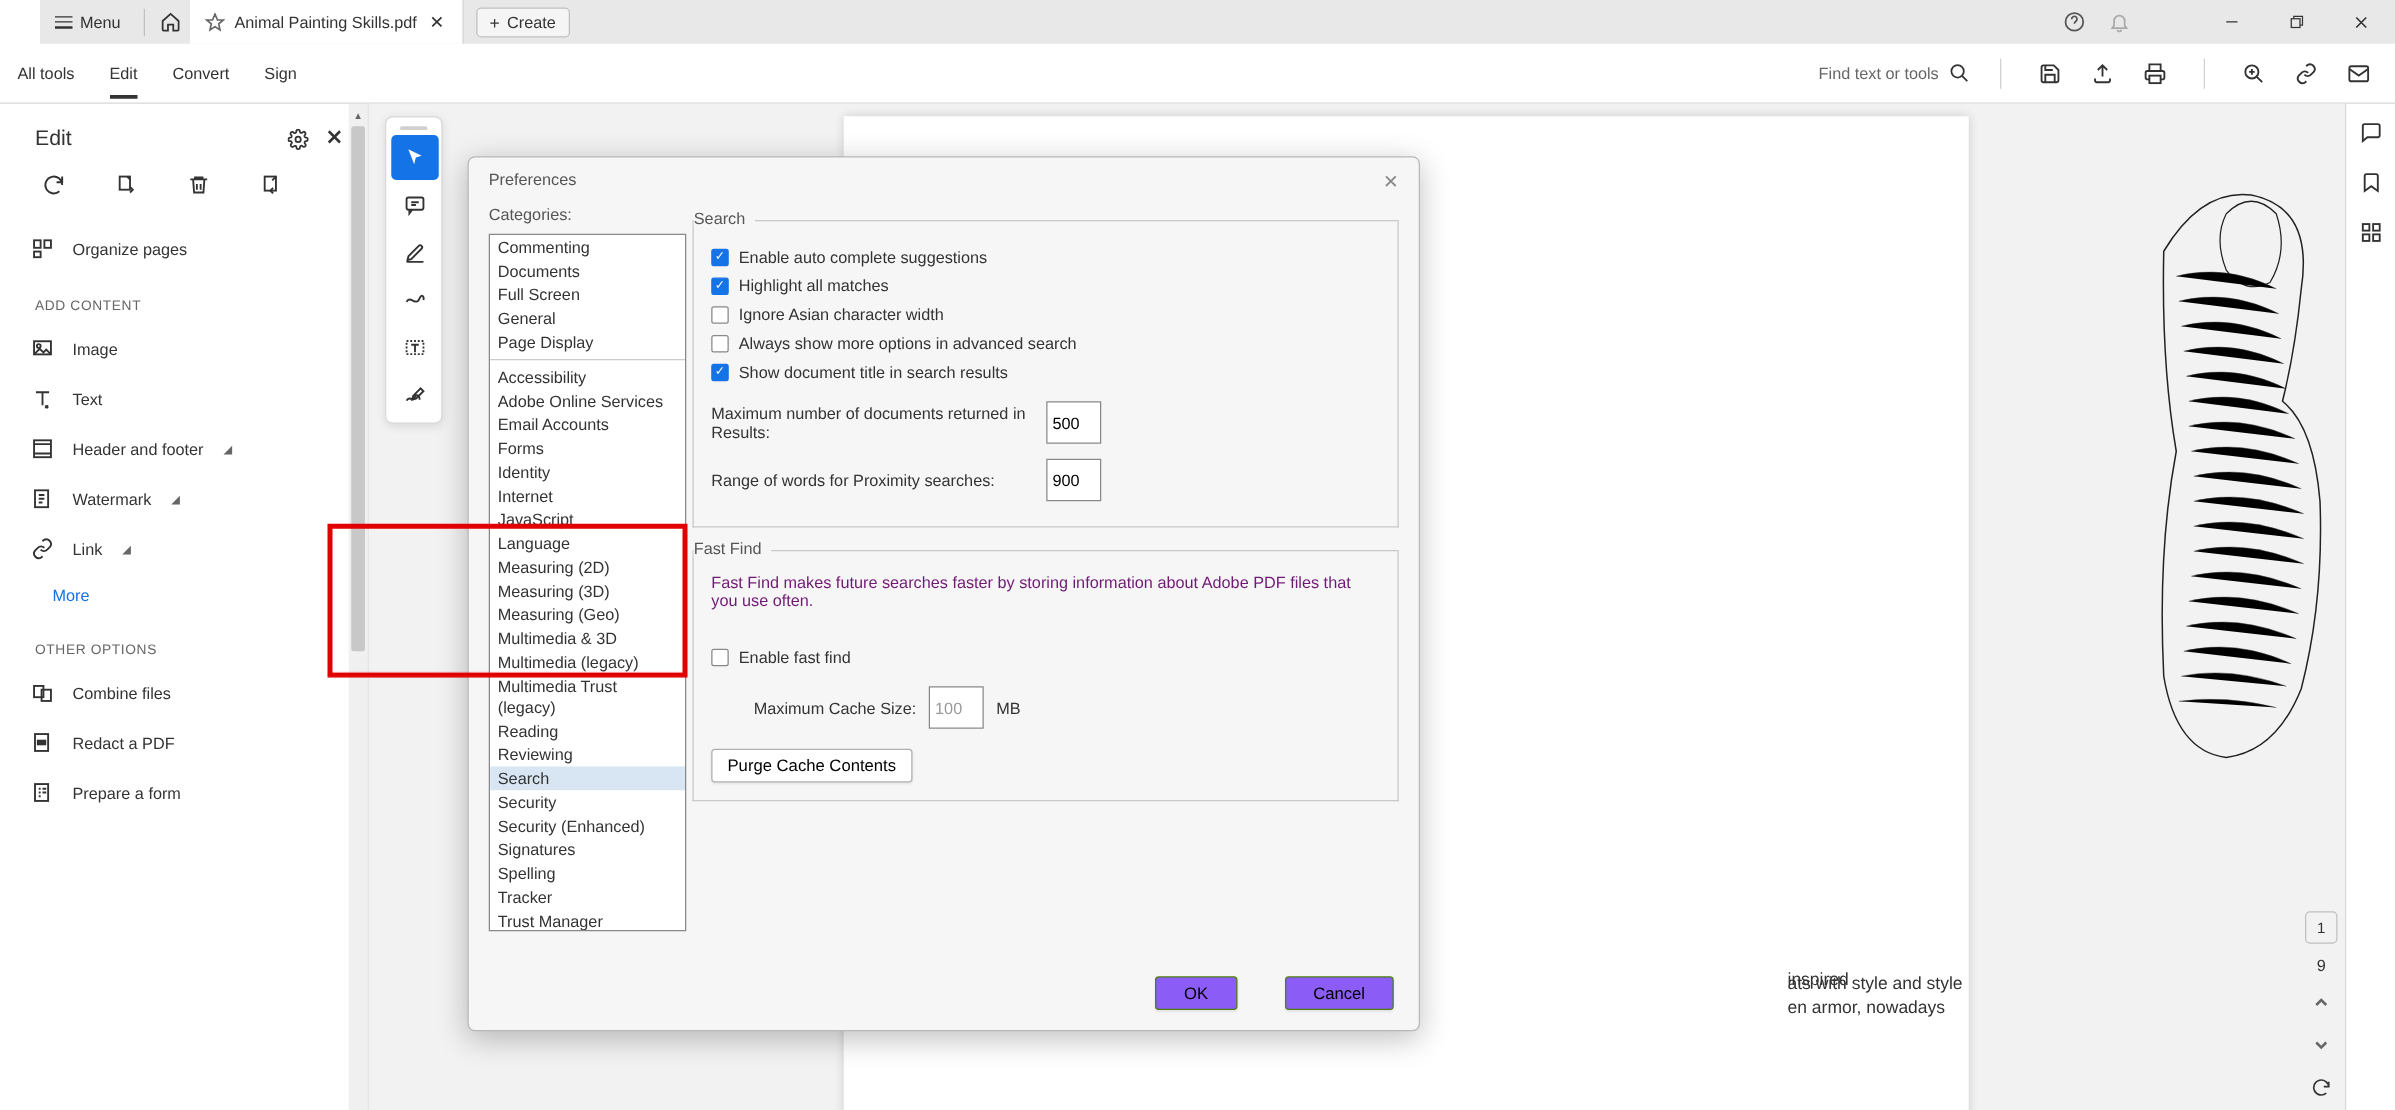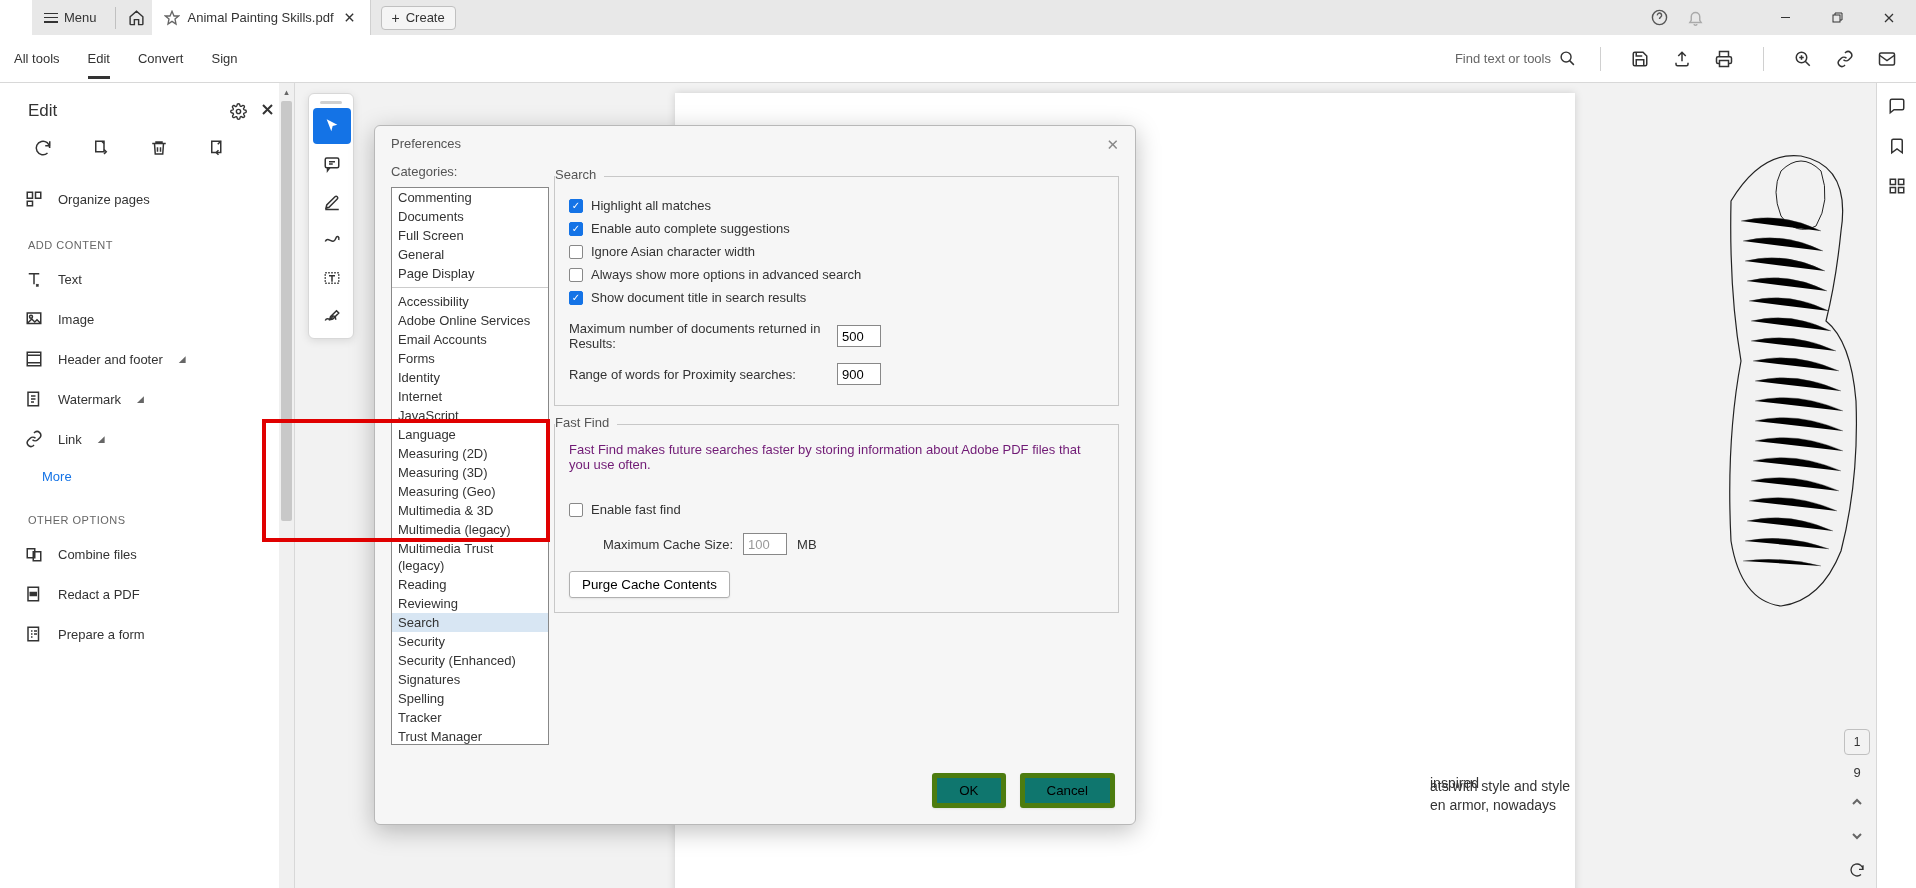--- a/index.html
+++ b/index.html
@@ -85,26 +85,26 @@
 .settings-col { flex: 1; }
 .fieldset { border: 1px solid #c8c8c8; border-top: none; position: relative; margin-top: 12px; padding: 18px 14px 14px; margin-bottom: 18px; }
 .fieldset::before { content: ""; position: absolute; top: 0; left: 0; right: 0; border-top: 1px solid #c8c8c8; }
 .fieldset-legend { position: absolute; top: -9px; left: 0; background: #f6f6f6; padding: 0 8px 0 0; color: #555; }
 .checkrow { display: flex; align-items: center; gap: 8px; padding: 4px 0; }
 .checkbox { width: 14px; height: 14px; border: 1px solid #888; border-radius: 2px; display: flex; align-items: center; justify-content: center; background: #fff; cursor: pointer; flex-shrink: 0; }
 .checkbox.checked { background: #1473e6; border-color: #1473e6; }
 .checkbox.checked::after { content: "✓"; color: #fff; font-size: 10px; line-height: 1; }
 .num-row { display: flex; align-items: center; gap: 10px; padding: 6px 0; }
 .num-row label { flex: none; }
-.num-input { width: 44px; height: 22px; border: 1px solid #888; padding: 0 4px; font-size: 13px; background: #fff; }
+.num-input { width: 44px; height: 22px; border: 1px solid #888; padding: 16px 4px; font-size: 13px; background: #fff; }
 .num-input.grey { color: #999; }
 .desc-text { color: #701a75; padding: 0 0 12px; }
 .purge-btn { border: 1px solid #b0b0b0; background: #fff; padding: 5px 12px; border-radius: 3px; cursor: pointer; box-shadow: 0 1px 2px rgba(0,0,0,0.08); }
 .dlg-footer { display: flex; justify-content: flex-end; gap: 14px; padding: 12px 20px 16px; }
-.dlg-btn { border: 5px solid #4d7c0f; background: #0f766e; padding: 5px 22px; border-radius: 3px; cursor: pointer; box-shadow: 0 1px 2px rgba(0,0,0,0.08); }
+.dlg-btn { border: 1px solid #4d7c0f; background: #8b5cf6; padding: 5px 22px; border-radius: 3px; cursor: pointer; box-shadow: 0 1px 2px rgba(0,0,0,0.08); margin-left: 24px; }
 
 
 .highlight-box { position: absolute; border: 4px solid #e00000; pointer-events: none; z-index: 20; }
 
 svg { display: block; }
 </style>
 </head>
 <body>
 
 <div class="titlebar">
@@ -277,34 +277,34 @@
             <rect x="14" y="3" width="7" height="8"></rect>
             <rect x="3" y="15" width="7" height="6"></rect>
           </svg>
         </div>
       <span>Organize pages</span>
     </div>
     <div class="lp-section">ADD CONTENT</div>
     <div class="lp-row">
       <div class="lp-row-icon">
           <svg width="18" height="18" viewBox="0 0 24 24" fill="none" stroke="#333" stroke-width="2">
-            <path d="M5 5h14M12 5v14M15 19l3 3M18 19l-3 3"></path>
-          </svg>
-        </div>
-      <span>Text</span>
-    </div>
-    <div class="lp-row">
-      <div class="lp-row-icon">
-          <svg width="18" height="18" viewBox="0 0 24 24" fill="none" stroke="#333" stroke-width="2">
             <rect x="3" y="4" width="18" height="14"></rect>
             <circle cx="8" cy="9" r="2"></circle>
             <path d="M3 18l6-6 4 4 3-3 5 5"></path>
           </svg>
         </div>
       <span>Image</span>
+    </div>
+    <div class="lp-row">
+      <div class="lp-row-icon">
+          <svg width="18" height="18" viewBox="0 0 24 24" fill="none" stroke="#333" stroke-width="2">
+            <path d="M5 5h14M12 5v14M15 19l3 3M18 19l-3 3"></path>
+          </svg>
+        </div>
+      <span>Text</span>
     </div>
     <div class="lp-row">
       <div class="lp-row-icon">
           <svg width="18" height="18" viewBox="0 0 24 24" fill="none" stroke="#333" stroke-width="2">
             <rect x="3" y="3" width="18" height="18"></rect>
             <path d="M3 7h18M3 17h18"></path>
           </svg>
         </div>
       <span>Header and footer</span>
       <span class="lp-caret">◢</span>
@@ -513,25 +513,25 @@
             <div class="cat-item">Spelling</div>
             <div class="cat-item">Tracker</div>
             <div class="cat-item">Trust Manager</div>
           </div>
       </div>
       <div class="settings-col">
         <div class="fieldset">
           <div class="fieldset-legend">Search</div>
           <div class="checkrow">
               <div class="checkbox checked"></div>
-              <span>Highlight all matches</span>
+              <span>Enable auto complete suggestions</span>
             </div>
           <div class="checkrow">
               <div class="checkbox checked"></div>
-              <span>Enable auto complete suggestions</span>
+              <span>Highlight all matches</span>
             </div>
           <div class="checkrow">
               <div class="checkbox"></div>
               <span>Ignore Asian character width</span>
             </div>
           <div class="checkrow">
               <div class="checkbox"></div>
               <span>Always show more options in advanced search</span>
             </div>
           <div class="checkrow">

